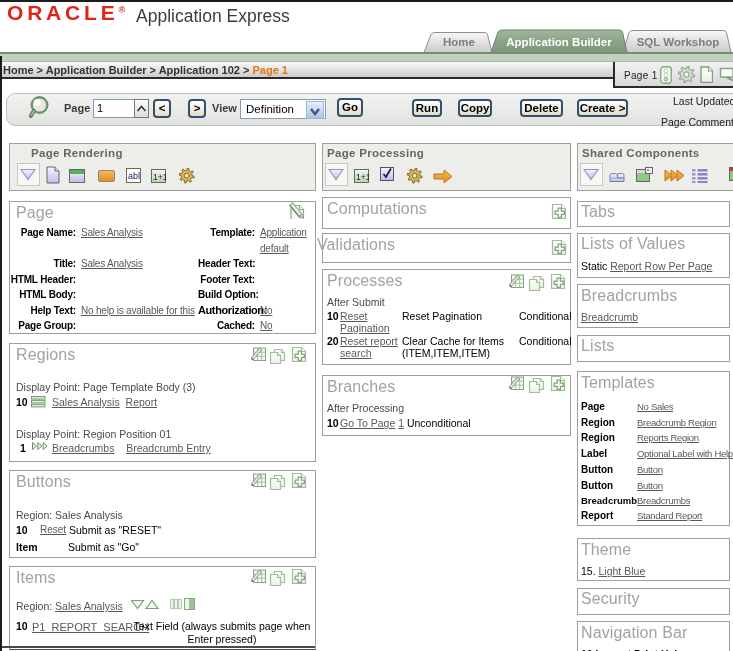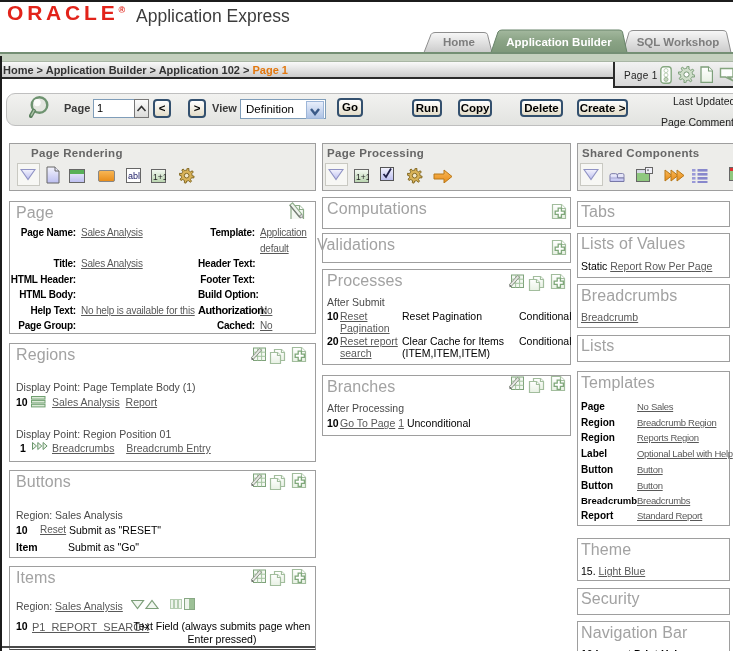--- a/index.html
+++ b/index.html
@@ -81,21 +81,21 @@
   <div class="abs" style="left:661px;top:116px;font-size:10.5px;color:#222;white-space:nowrap;">Page Comments</div>
 
   <div class="hdrbox" style="left:9px;top:143px;width:305px;height:46px;"></div>
   <div class="htitle" style="left:31px;top:147px;">Page Rendering</div>
 
   <div class="box" style="left:9px;top:201px;width:305px;height:131px;"></div>
   <div class="btitle" style="left:16px;top:204px;">Page</div>
 
   <div class="box" style="left:9px;top:343px;width:305px;height:117px;"></div>
   <div class="btitle" style="left:16px;top:346px;">Regions</div>
-  <div class="t11 gray" style="left:16px;top:381px;">Display Point: Page Template Body (1)</div>
+  <div class="t11 gray" style="left:16px;top:381px;">Display Point: Page Template Body (3)</div>
   <div class="t11 bld" style="left:16px;top:396px;">10</div>
   <div class="t11" style="left:52px;top:396px;"><span class="lnk">Sales Analysis</span>&nbsp; <span class="lnk">Report</span></div>
   <div class="t11 gray" style="left:16px;top:428px;">Display Point: Region Position 01</div>
   <div class="t11 bld" style="left:20px;top:442px;">1</div>
   <div class="t11" style="left:52px;top:442px;"><span class="lnk">Breadcrumbs</span>&nbsp;&nbsp;&nbsp; <span class="lnk">Breadcrumb Entry</span></div>
 
   <div class="box" style="left:9px;top:470px;width:305px;height:86px;"></div>
   <div class="btitle" style="left:16px;top:473px;">Buttons</div>
   <div class="t11 gray" style="left:16px;top:509px;">Region: Sales Analysis</div>
   <div class="t11 bld" style="left:16px;top:524px;">10</div>

